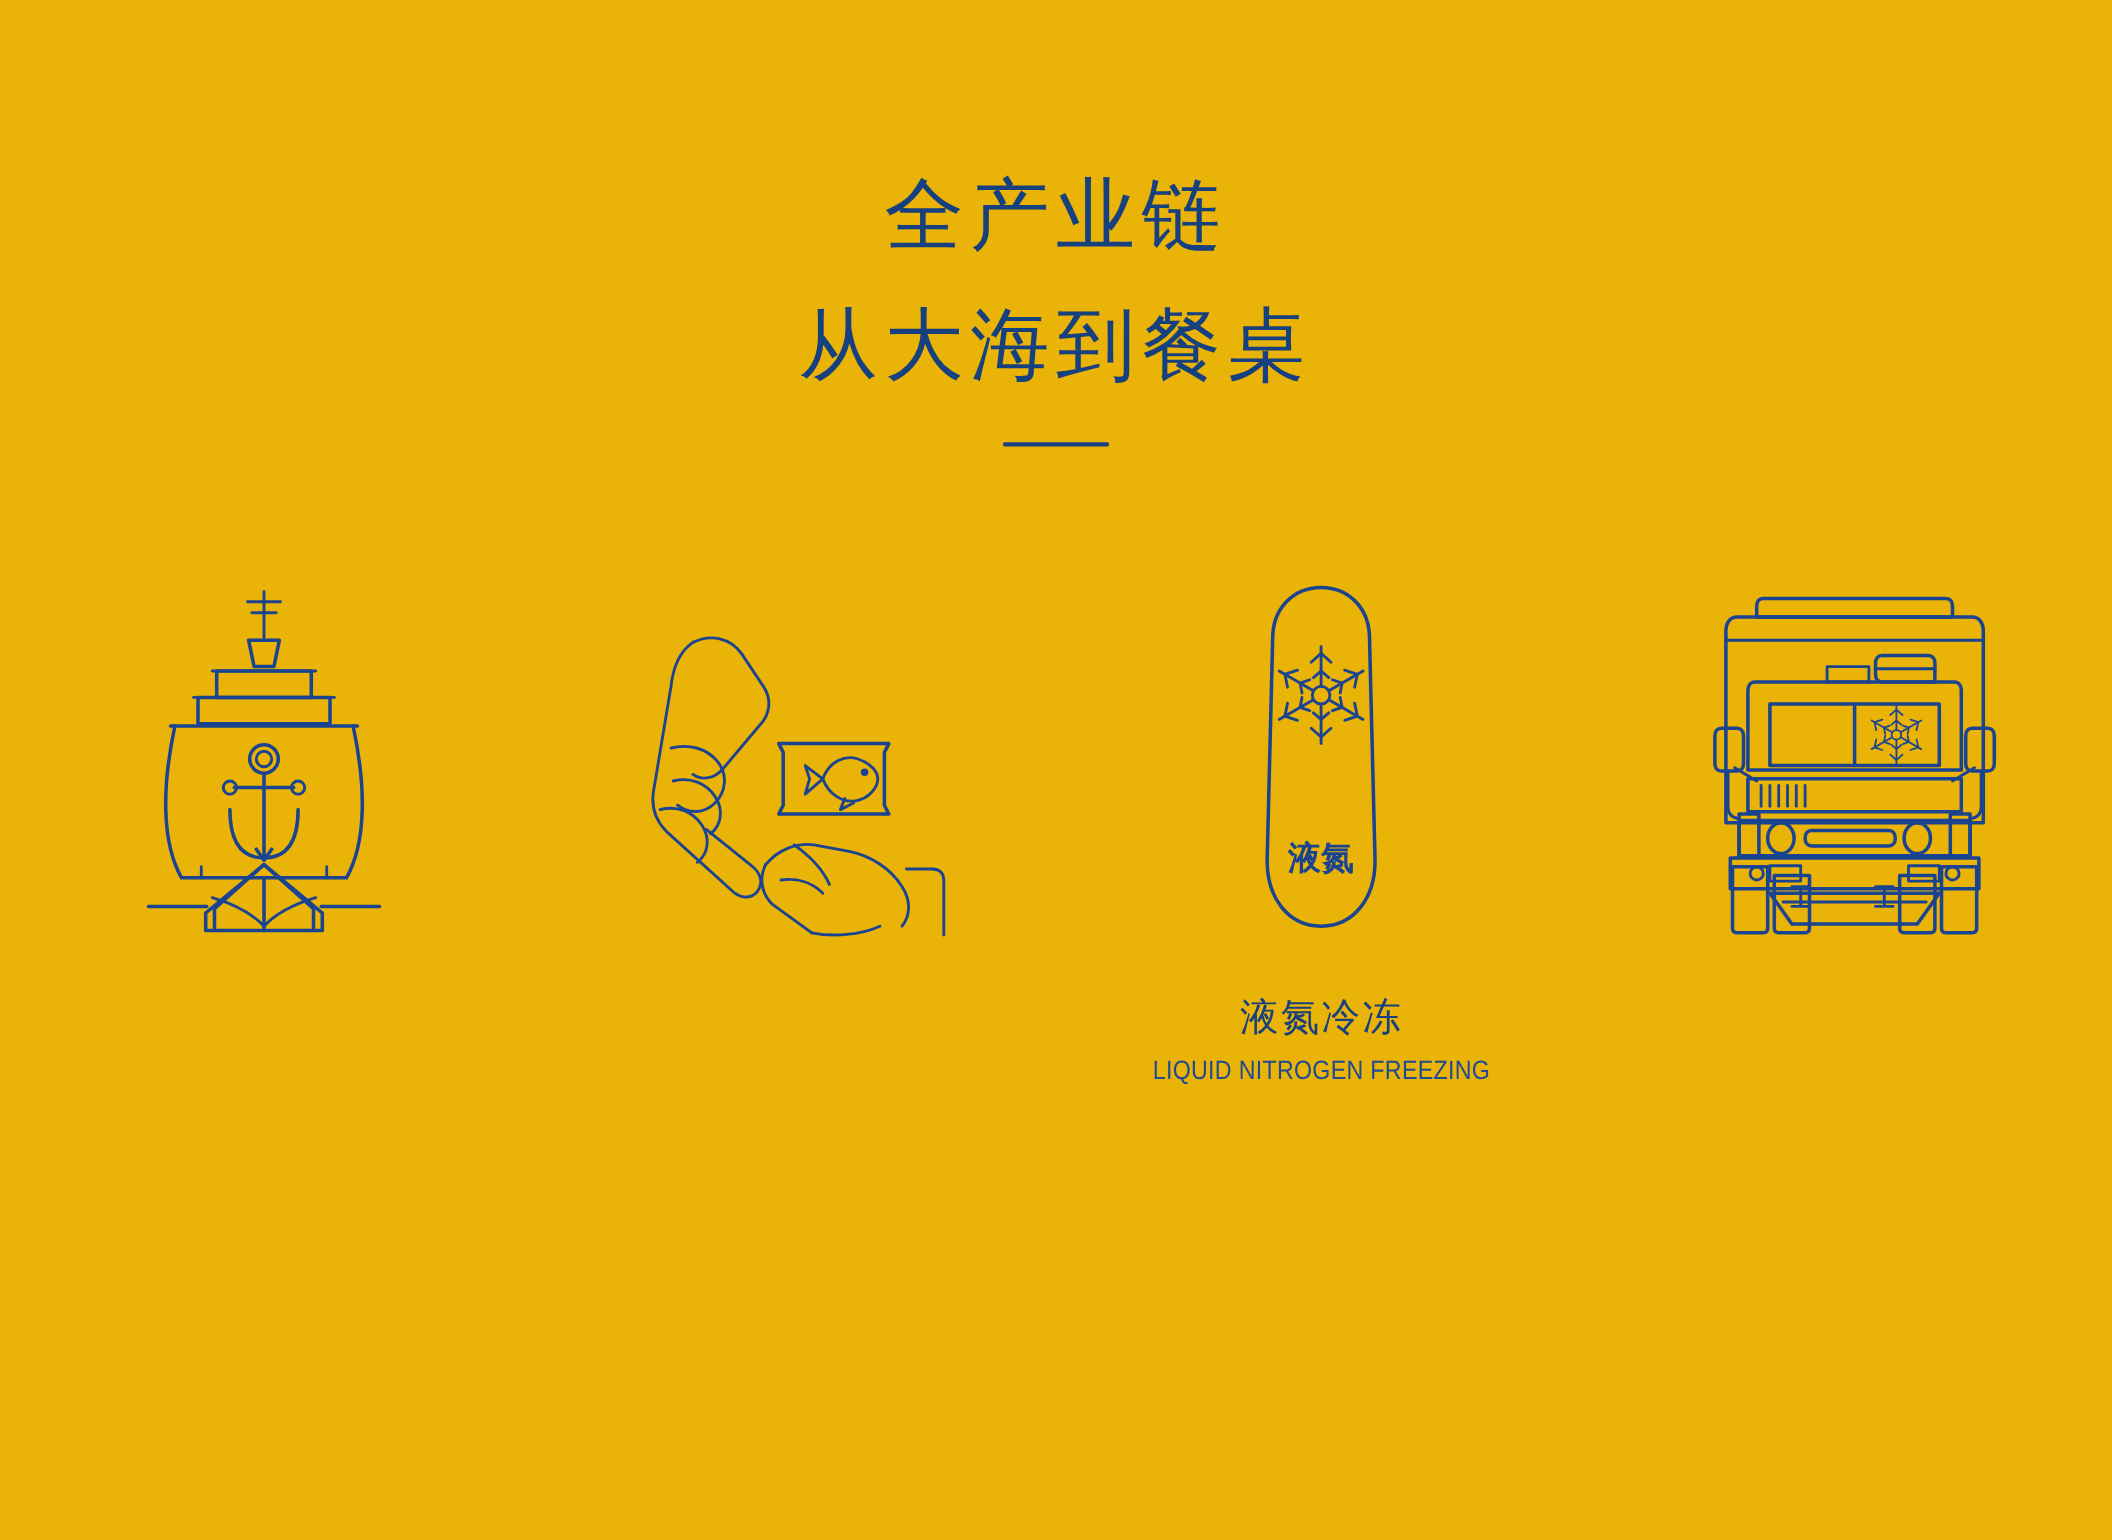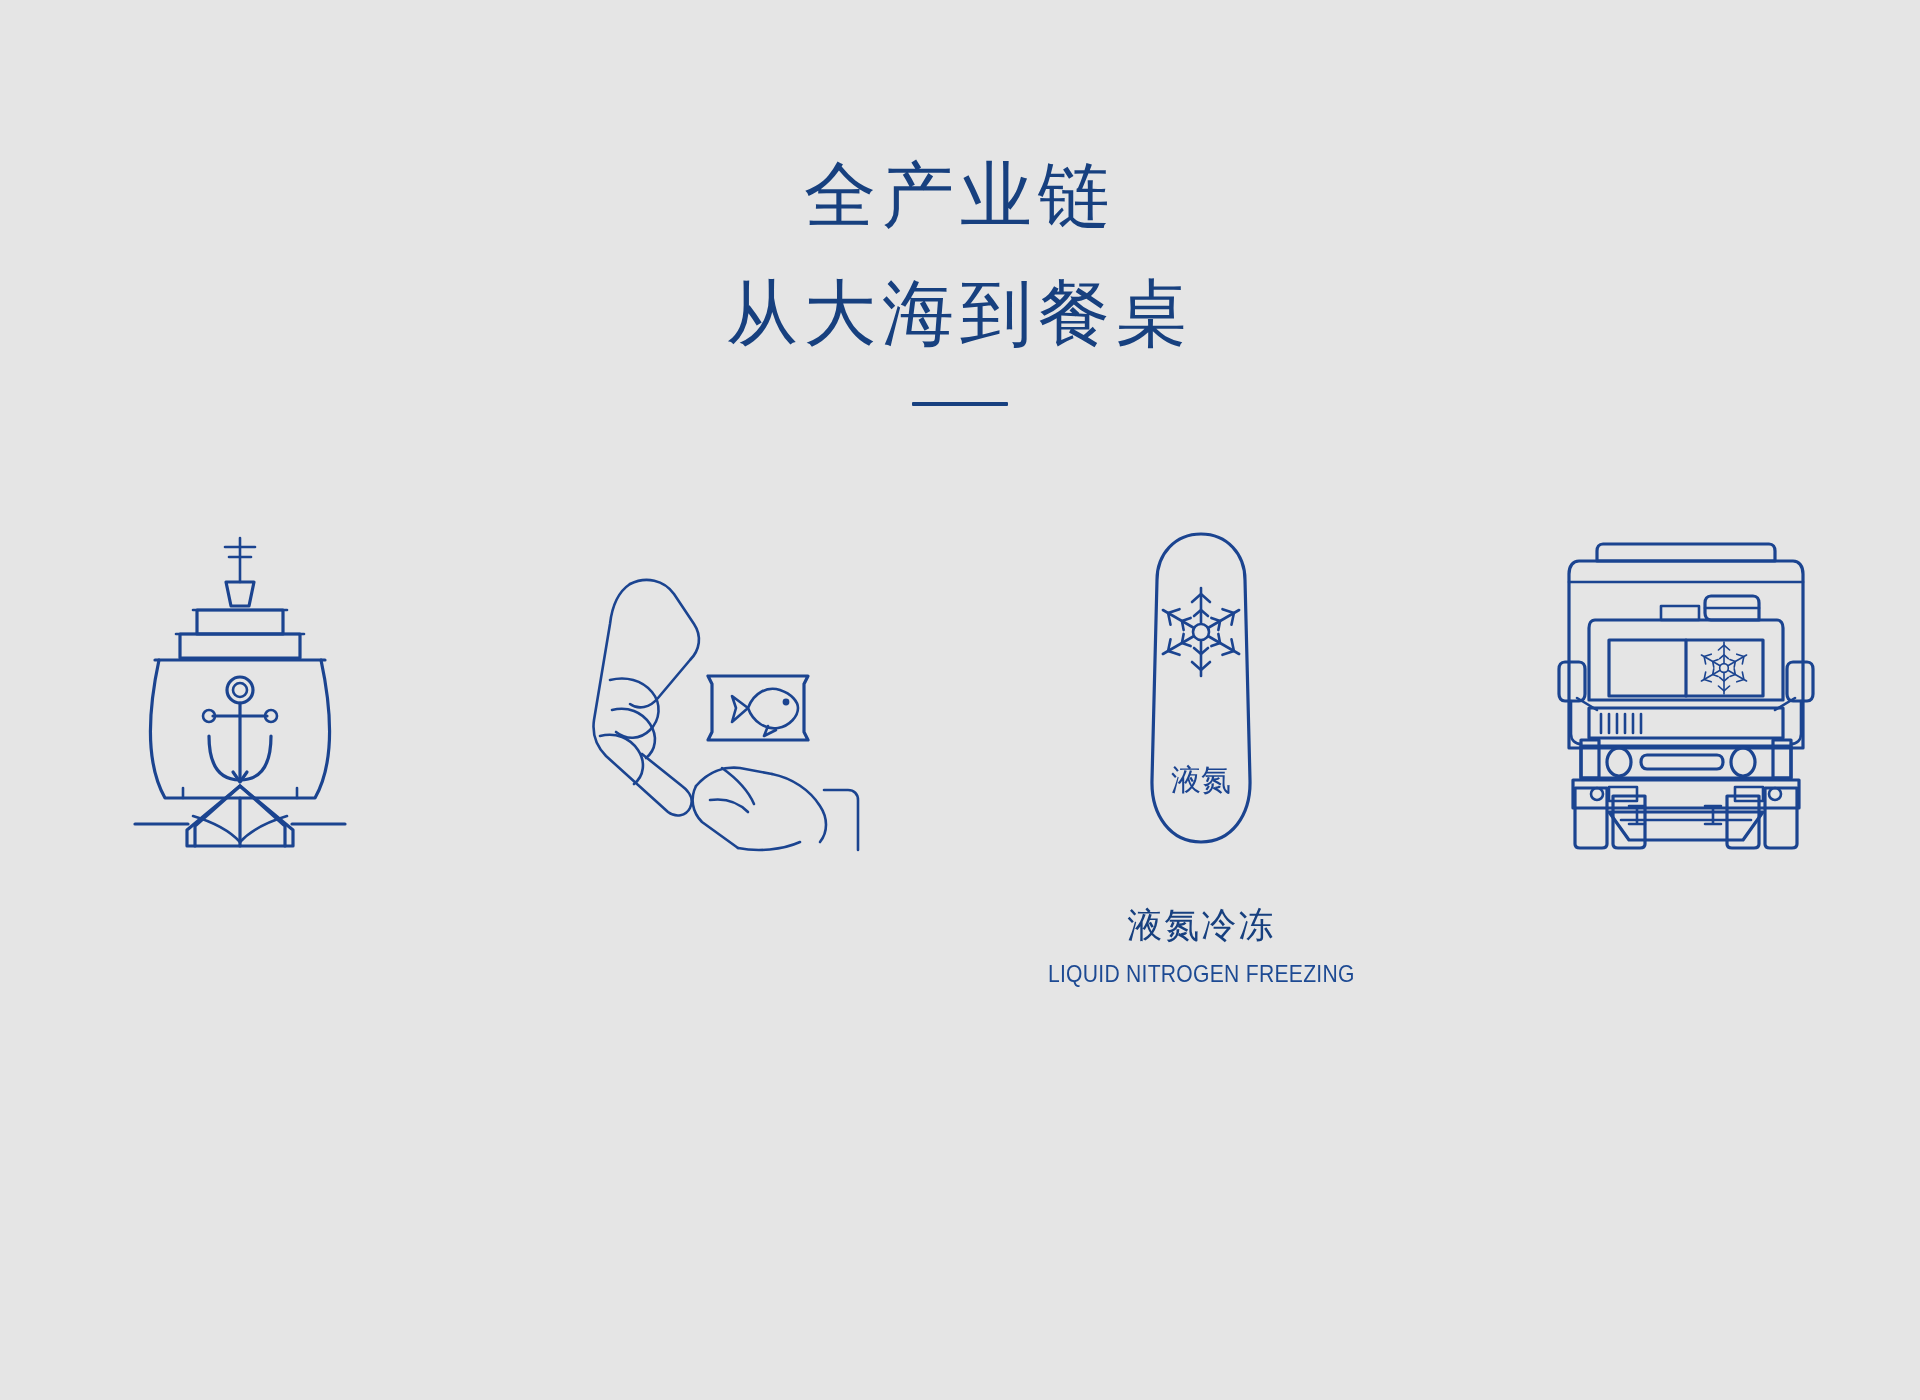--- a/index.html
+++ b/index.html
@@ -13,21 +13,21 @@
     overflow: hidden;
     background: #45b6de;
     font-family: "Liberation Sans", "DejaVu Sans", sans-serif;
     -webkit-font-smoothing: antialiased;
   }
 
   #stage {
     position: relative;
     width: 1920px;
     height: 1400px;
-    background: #e5e5e5;
+    background: #eab308;
   }
 
   
   .headline {
     position: absolute;
     left: 0;
     top: 160px;
     width: 1920px;
     text-align: center;
   }
@@ -75,20 +75,21 @@
     width: 460px;
     display: flex;
     flex-direction: column;
     align-items: center;
   }
   .icon-box {
     height: 330px;
     display: flex;
     align-items: flex-end;
     justify-content: flex-start;
+    font-weight: bold;
   }
   .icon-box svg {
     display: block;
     overflow: visible;
   }
   .icon-stroke {
     fill: none;
     stroke: #1b4490;
     stroke-width: 3.2;
     stroke-linecap: round;

